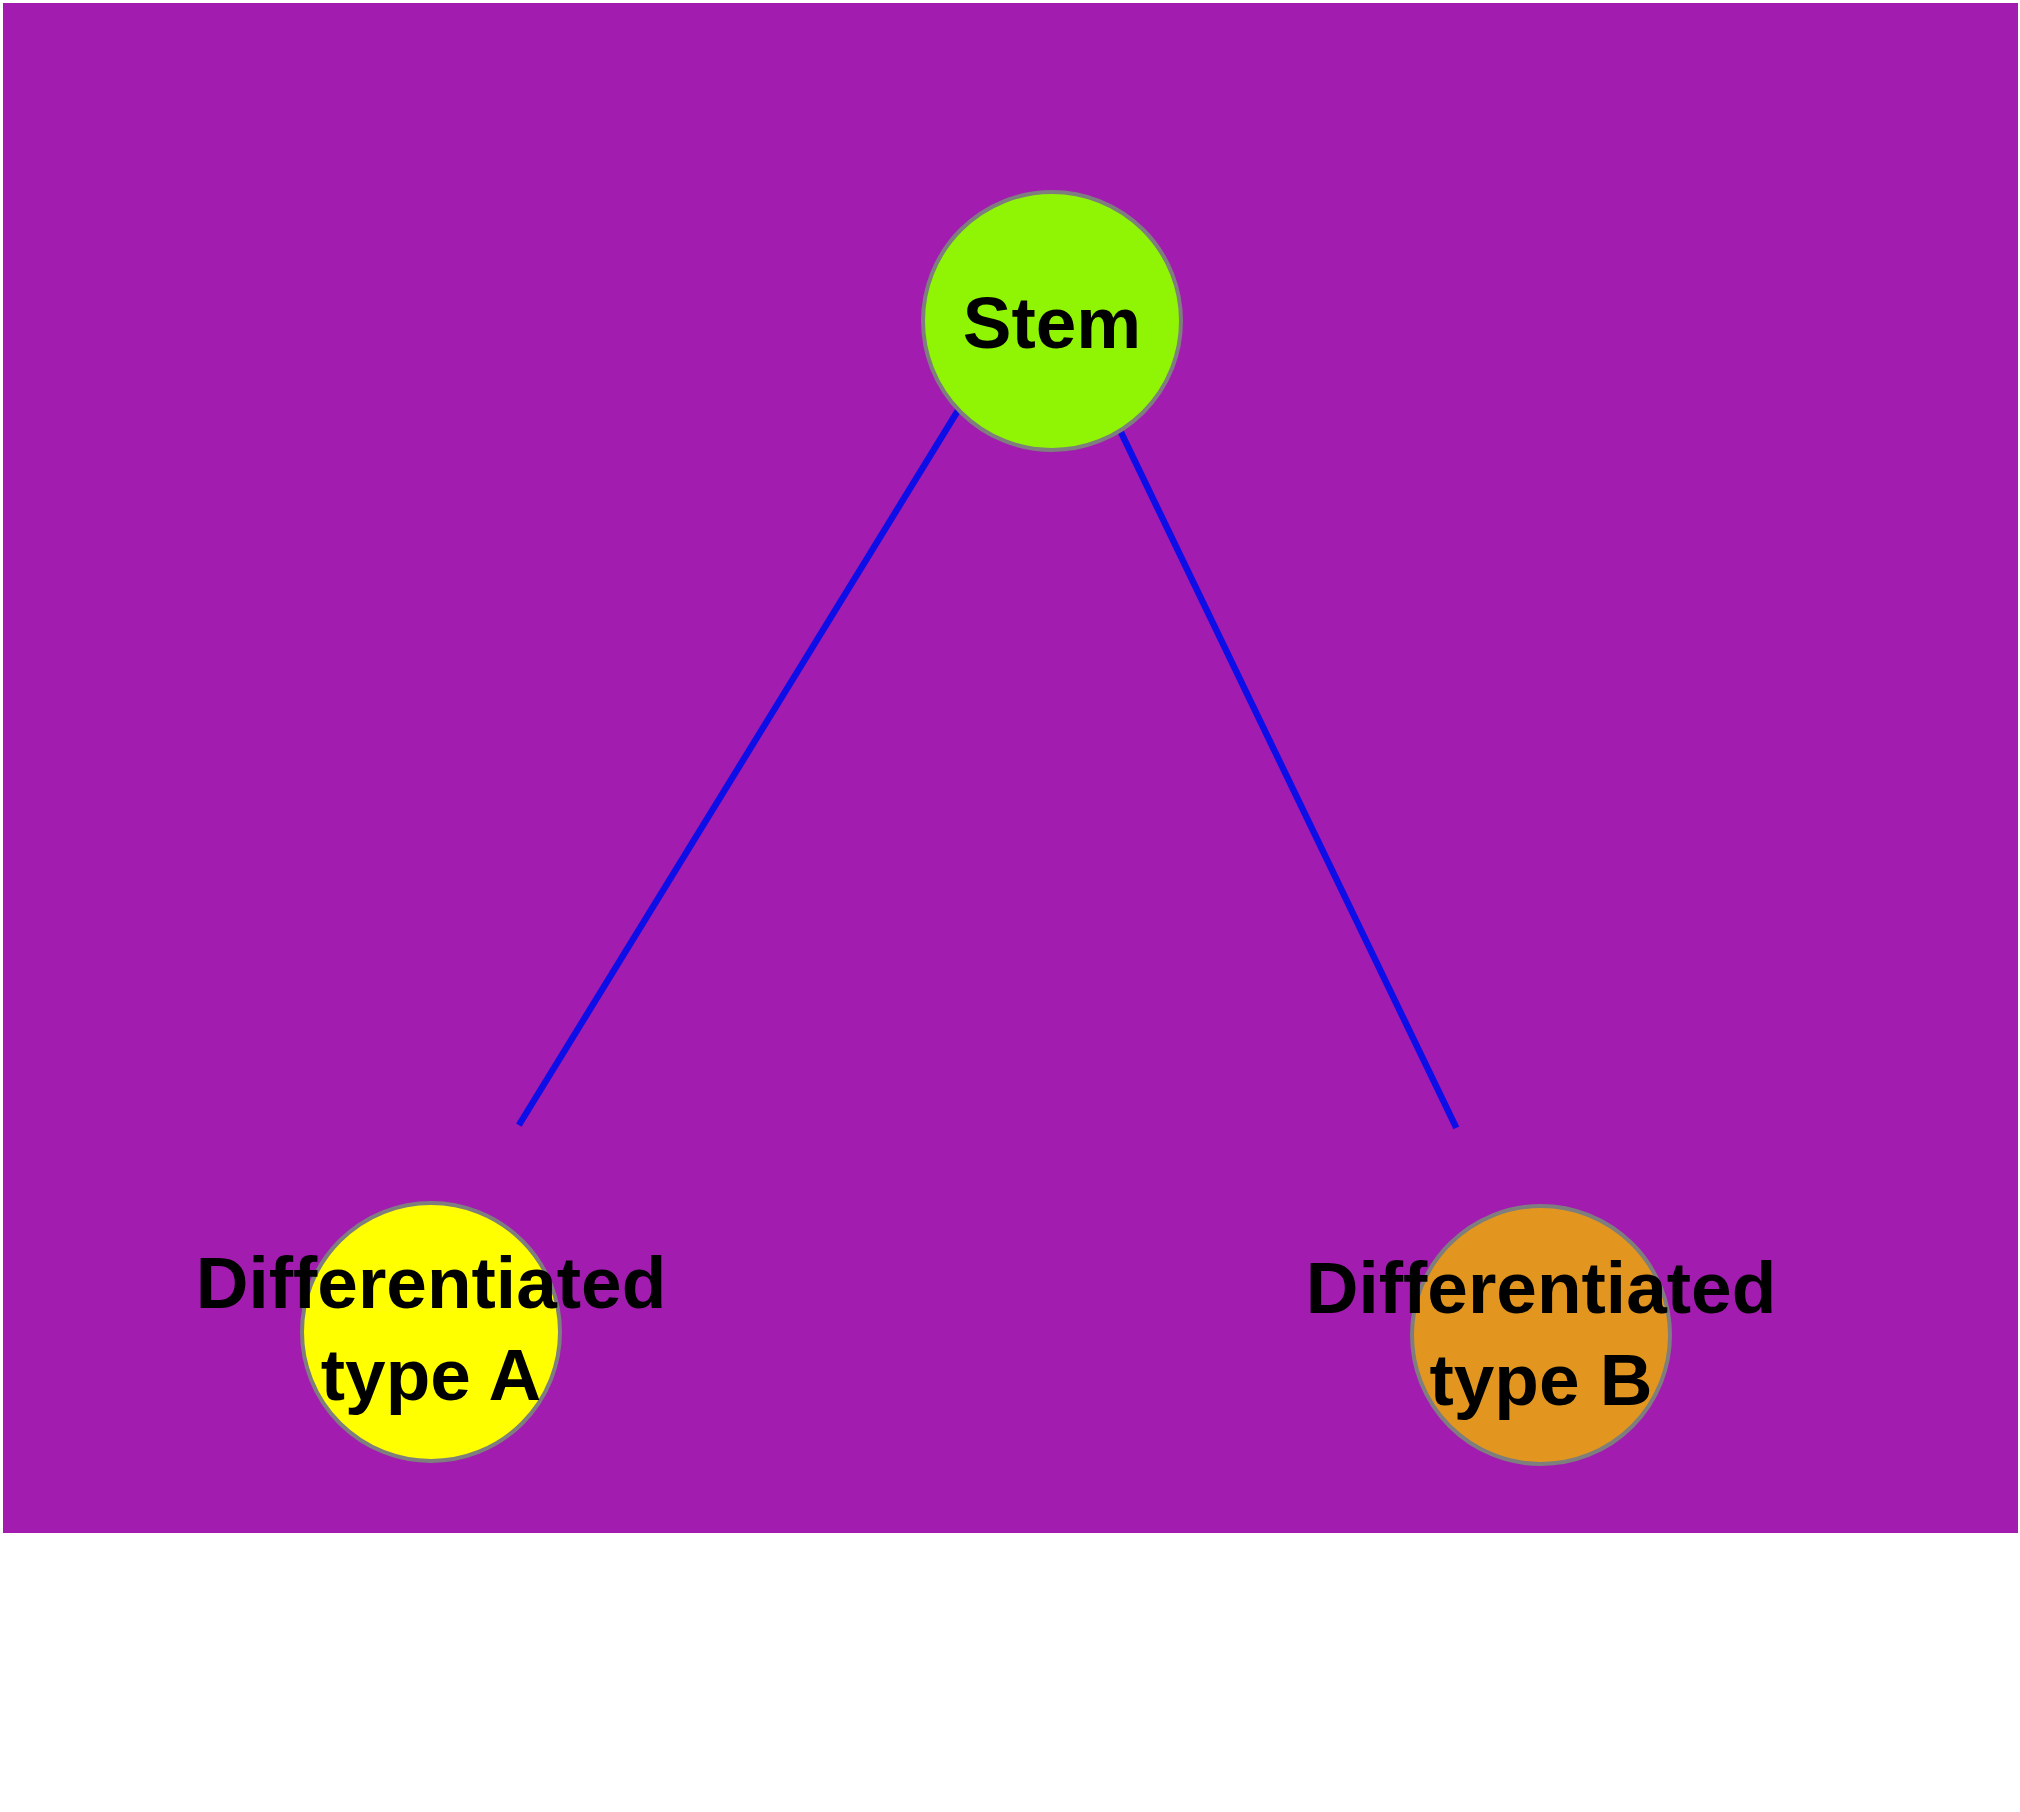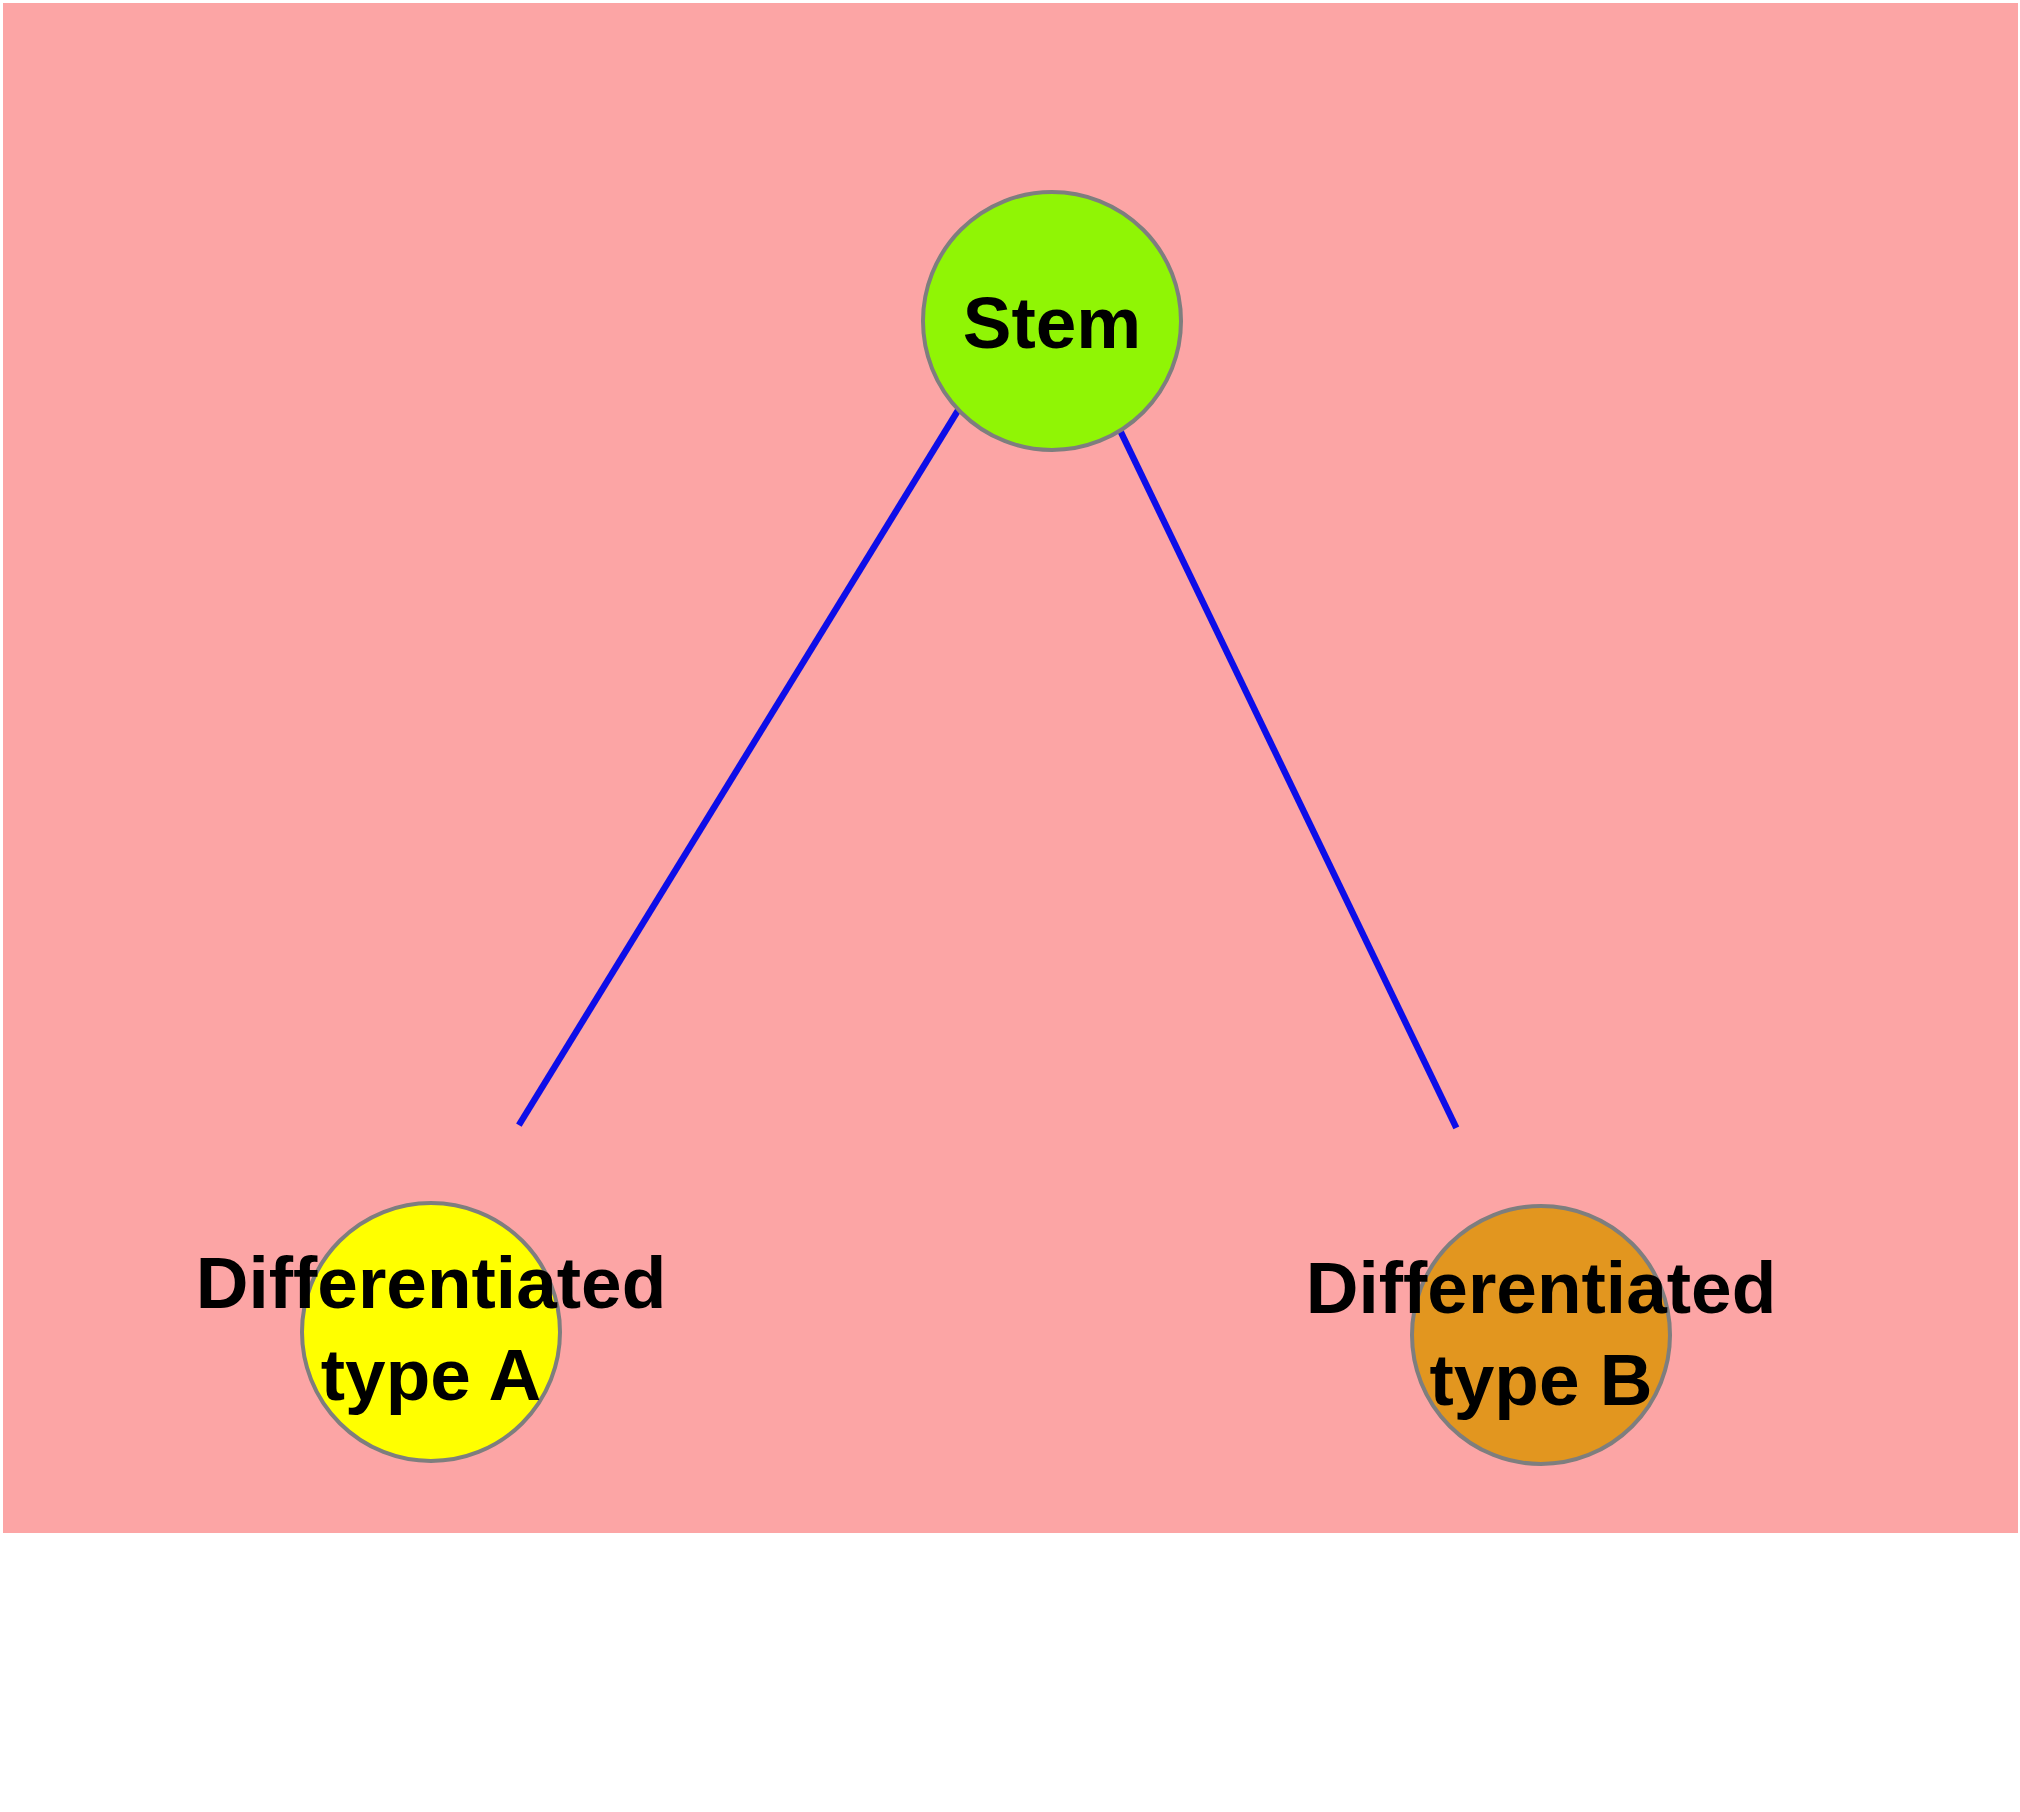--- a/index.html
+++ b/index.html
@@ -5,21 +5,21 @@
   html, body {
     margin: 0;
     padding: 0;
     background: #ffffff;
   }
   .canvas {
     position: relative;
     width: 2021px;
     height: 1536px;
     box-sizing: border-box;
-    background: #fca5a5;
+    background: #a21caf;
     border: 3.4px solid #ffffff;
     overflow: hidden;
     font-family: "Liberation Sans", sans-serif;
   }
   .edges-layer {
     position: absolute;
     left: 0;
     top: 0;
     width: 100%;
     height: 100%;

